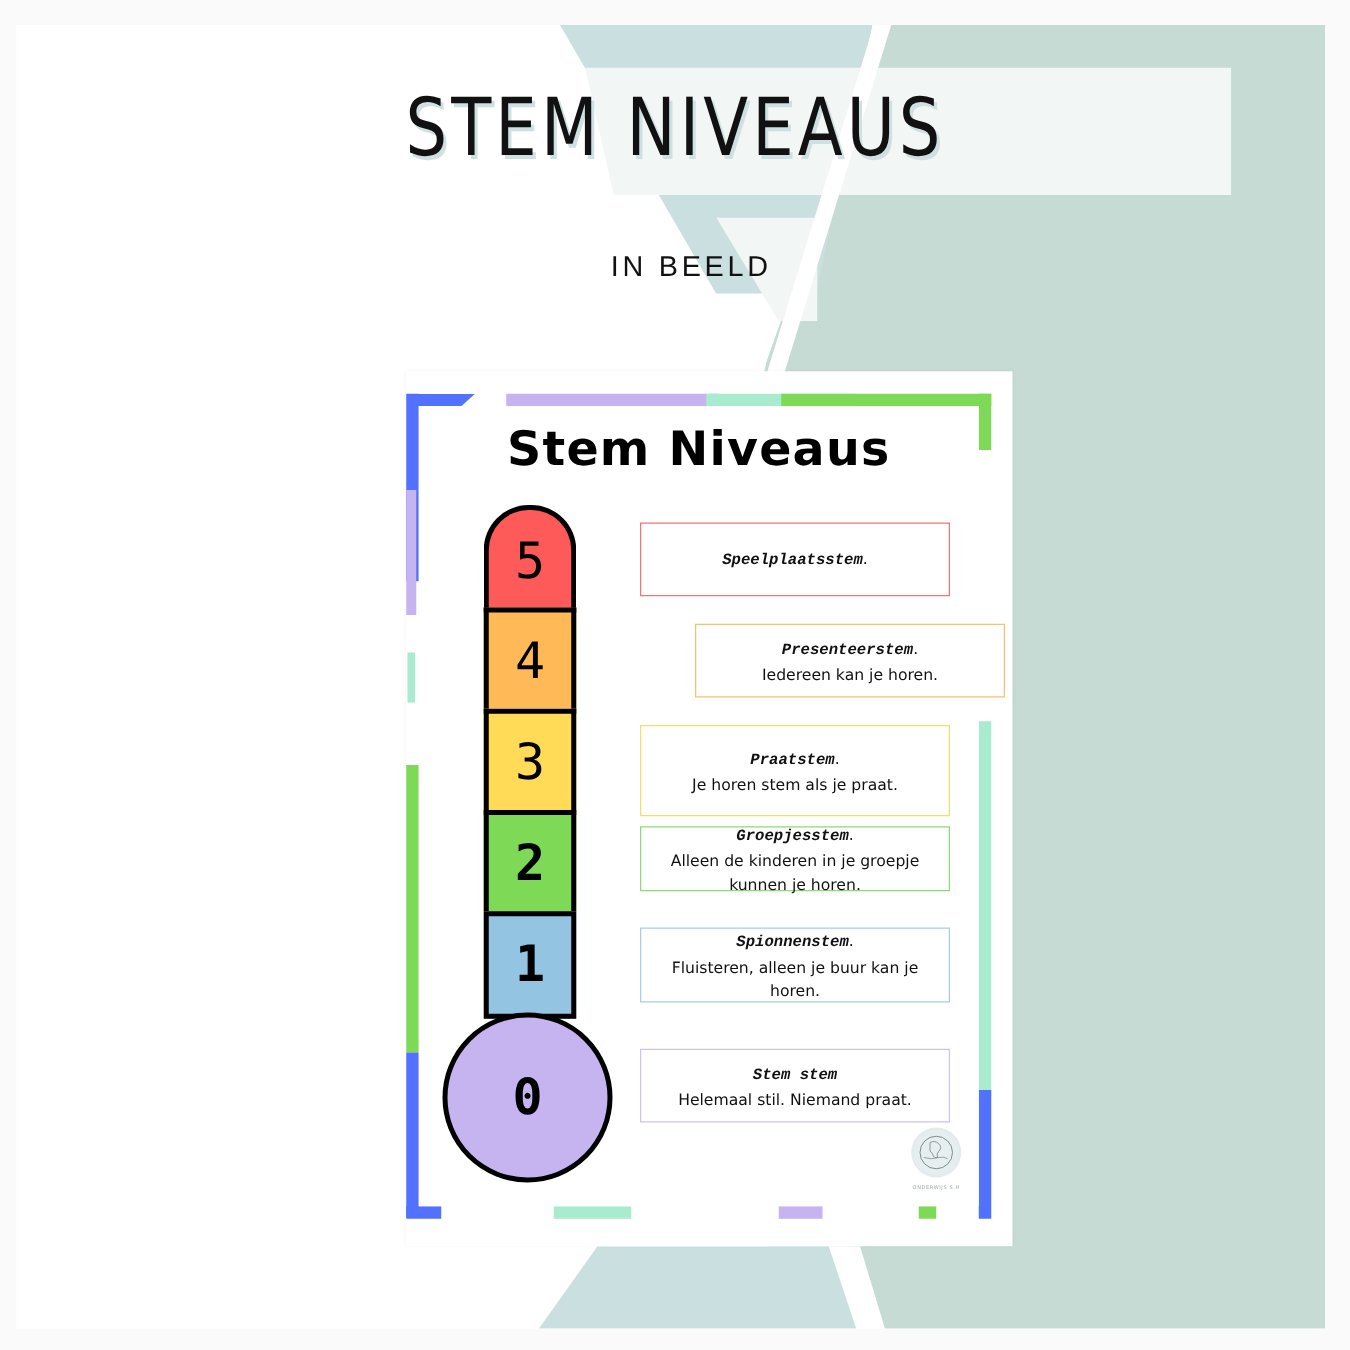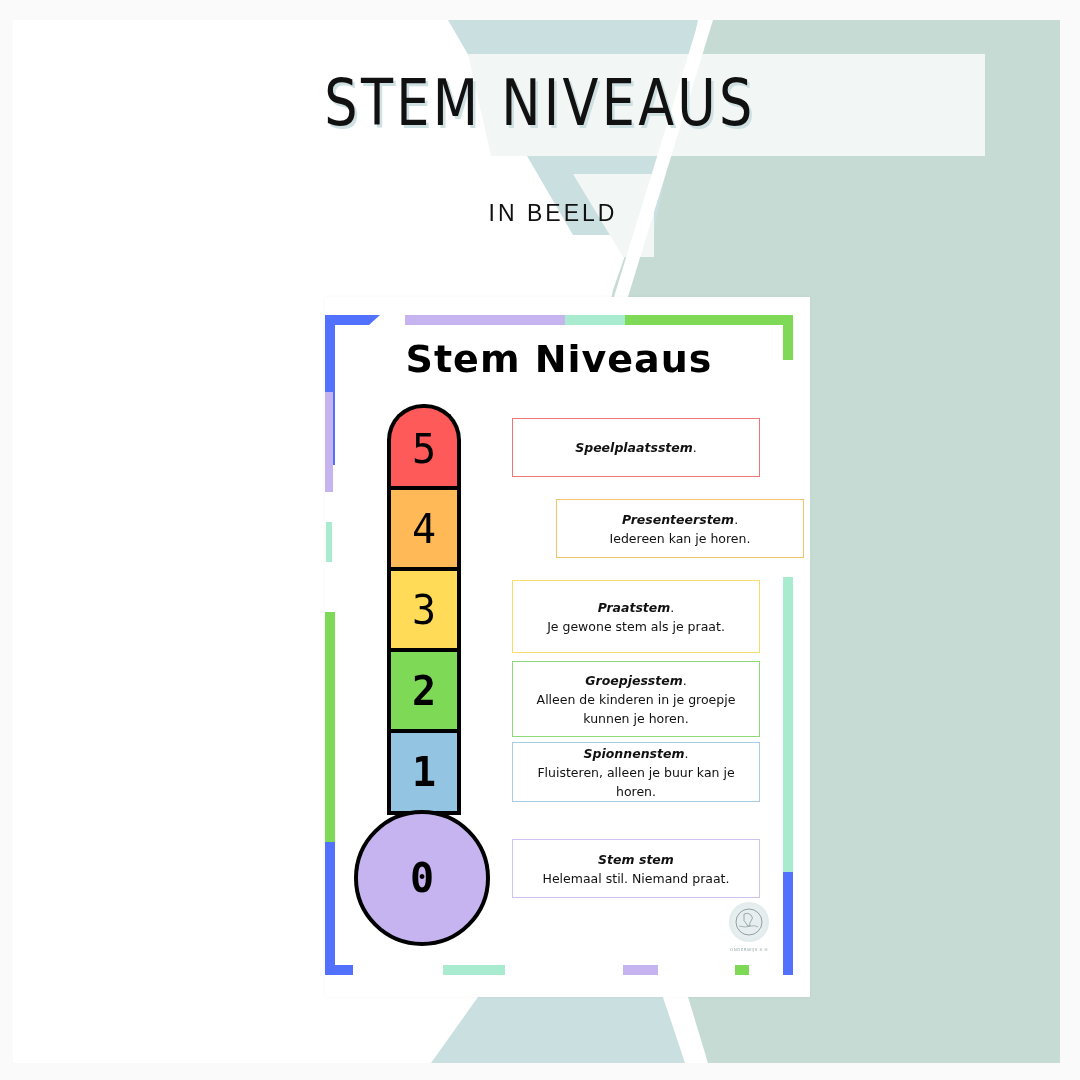--- a/index.html
+++ b/index.html
@@ -28,21 +28,21 @@
   .frame { position:absolute; }
   .poster-inner { position:absolute; left:10px; top:18px; width:458px; height:660px; background:#fff; }
   .poster-title { position:absolute; left:0; width:468px; top:40px; text-align:center; font-family:"DejaVu Sans", sans-serif; font-weight:bold; font-size:38px; letter-spacing:1px; color:#000; }
 
   .thermo { position:absolute; }
   .seg { position:absolute; left:62px; width:66px; border:4px solid #000; border-bottom:none; display:flex; align-items:center; justify-content:center; font-family:"DejaVu Sans Mono", monospace; font-size:40px; color:#000; }
   .seg.top { border-radius:36px 36px 0 0; }
   .bulb { position:absolute; left:29px; width:128px; height:128px; border:4px solid #000; border-radius:50%; background:#c6b4f1; display:flex; align-items:center; justify-content:center; font-family:"DejaVu Sans Mono", monospace; font-weight:bold; font-size:40px; color:#000; }
 
   .card { position:absolute; left:187px; width:248px; border:1.5px solid; background:#fff; text-align:center; font-family:"DejaVu Sans", sans-serif; font-size:12.5px; line-height:19px; color:#111; display:flex; flex-direction:column; justify-content:center; box-sizing:border-box; }
-  .card .name { font-weight:bold; font-style:italic; }
+  .card .name { font-weight:bold; font-style:italic;font-family:Liberation Mono, monospace; }
   .logo { position:absolute; left:404px; top:605px; width:40px; height:40px; border-radius:50%; background:radial-gradient(circle,#e7eeef 55%,#d7e5e6 100%); }
   .logo-text { position:absolute; left:396px; top:650px; width:56px; font-size:4px; color:#9aa; text-align:center; letter-spacing:0.5px; font-family:"DejaVu Sans", sans-serif; }
 </style>
 </head>
 <body>
 
 <div class="canvas">
   <div class="shape bg-green"></div>
   <div class="shape bg-blue-top"></div>
   <div class="shape band-top"></div>
@@ -101,23 +101,23 @@
 
   <div class="card" style="top:121px;height:59px;border-color:#f07575;">
     <div><span class="name">Speelplaatsstem</span><span>.</span></div>
   </div>
   <div class="card" style="top:202px;height:59px;border-color:#f7c26c;margin-left:44px;">
     <div><span class="name">Presenteerstem</span><span>.</span></div>
     <div>Iedereen kan je horen.</div>
   </div>
   <div class="card" style="top:283px;height:73px;border-color:#f7dc6c;">
     <div><span class="name">Praatstem</span><span>.</span></div>
-    <div>Je gewone stem als je praat.</div>
+    <div>Je horen stem als je praat.</div>
   </div>
-  <div class="card" style="top:364px;height:76px;border-color:#8fd97a;padding:0 4px;">
+  <div class="card" style="top:364px;height:52px;border-color:#8fd97a;padding:0 4px;">
     <div><span class="name">Groepjesstem</span><span>.</span></div>
     <div>Alleen de kinderen in je groepje kunnen je horen.</div>
   </div>
   <div class="card" style="top:445px;height:60px;border-color:#a7cde3;padding:12px 18px;">
     <div><span class="name">Spionnenstem</span><span>.</span></div>
     <div>Fluisteren, alleen je buur kan je horen.</div>
   </div>
   <div class="card" style="top:542px;height:59px;border-color:#cfc2ef;">
     <div><span class="name">Stem stem</span><span></span></div>
     <div>Helemaal stil. Niemand praat.</div>

